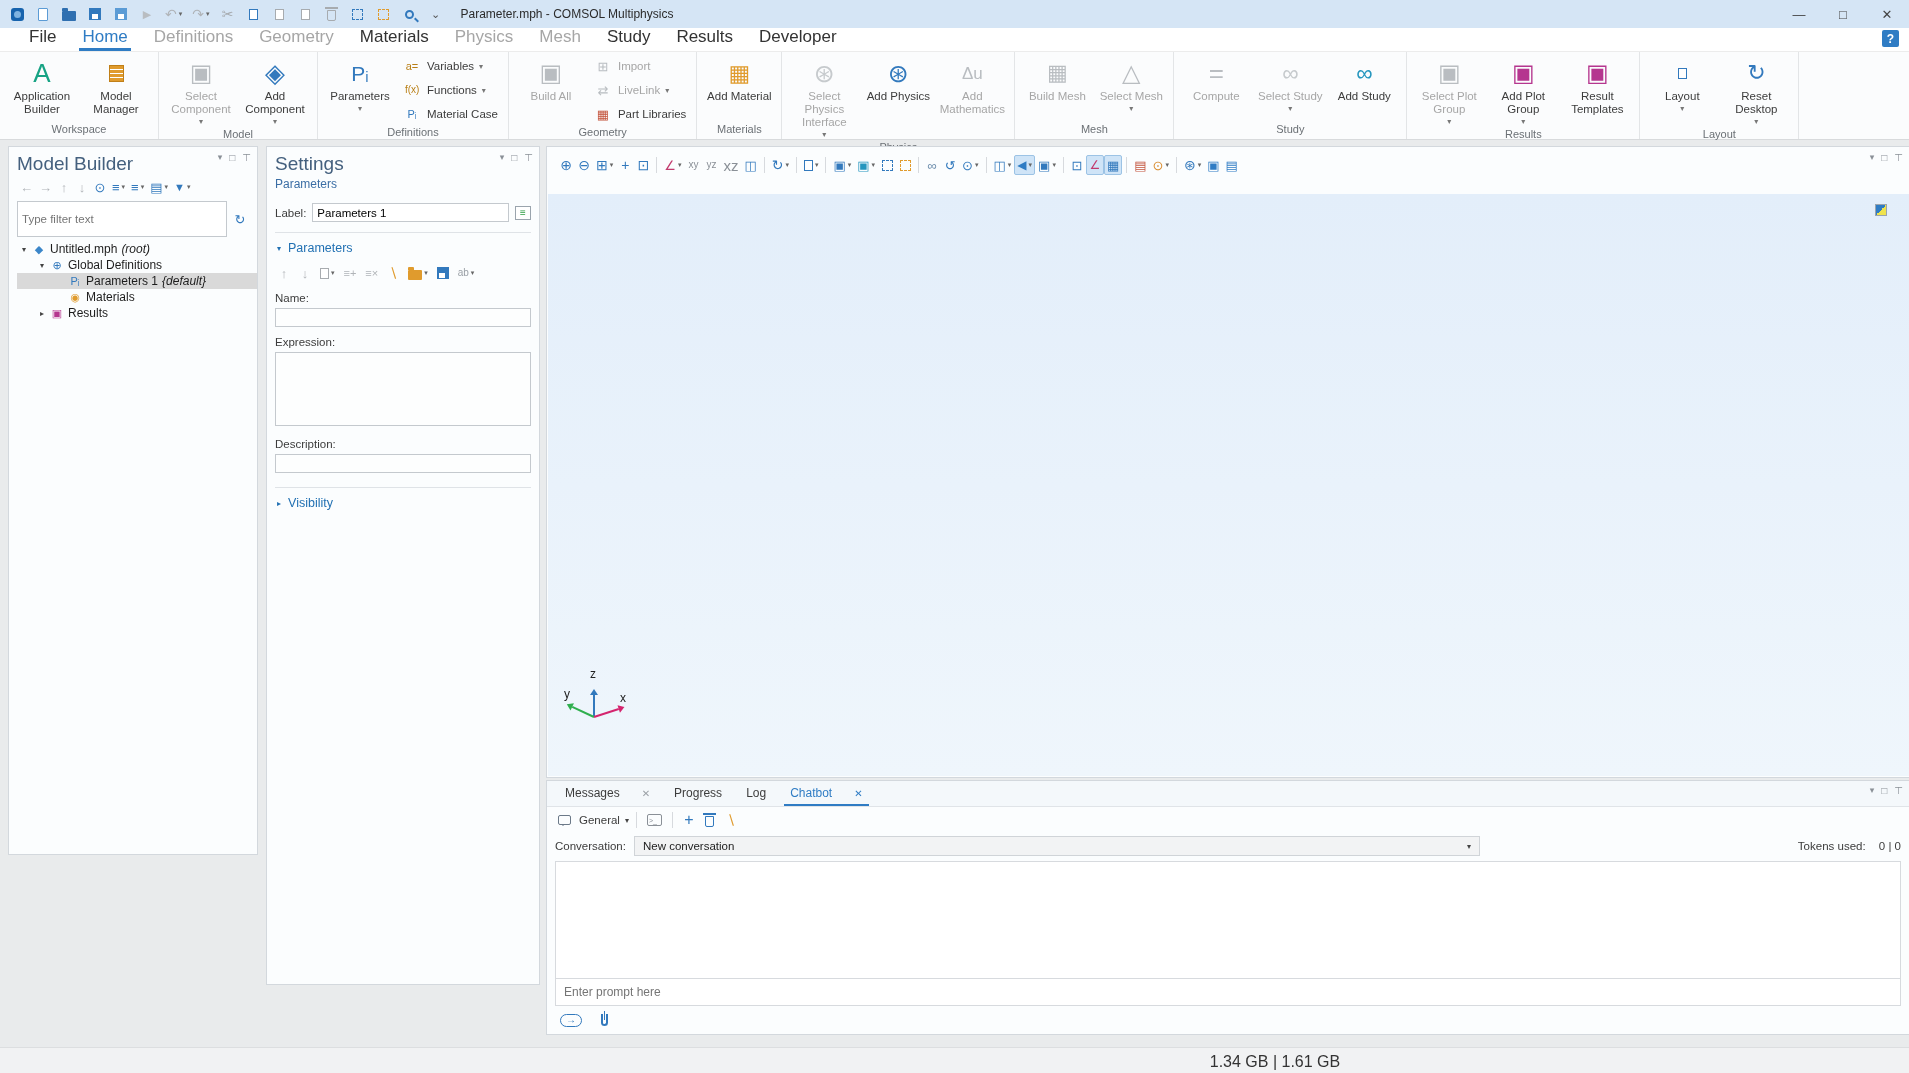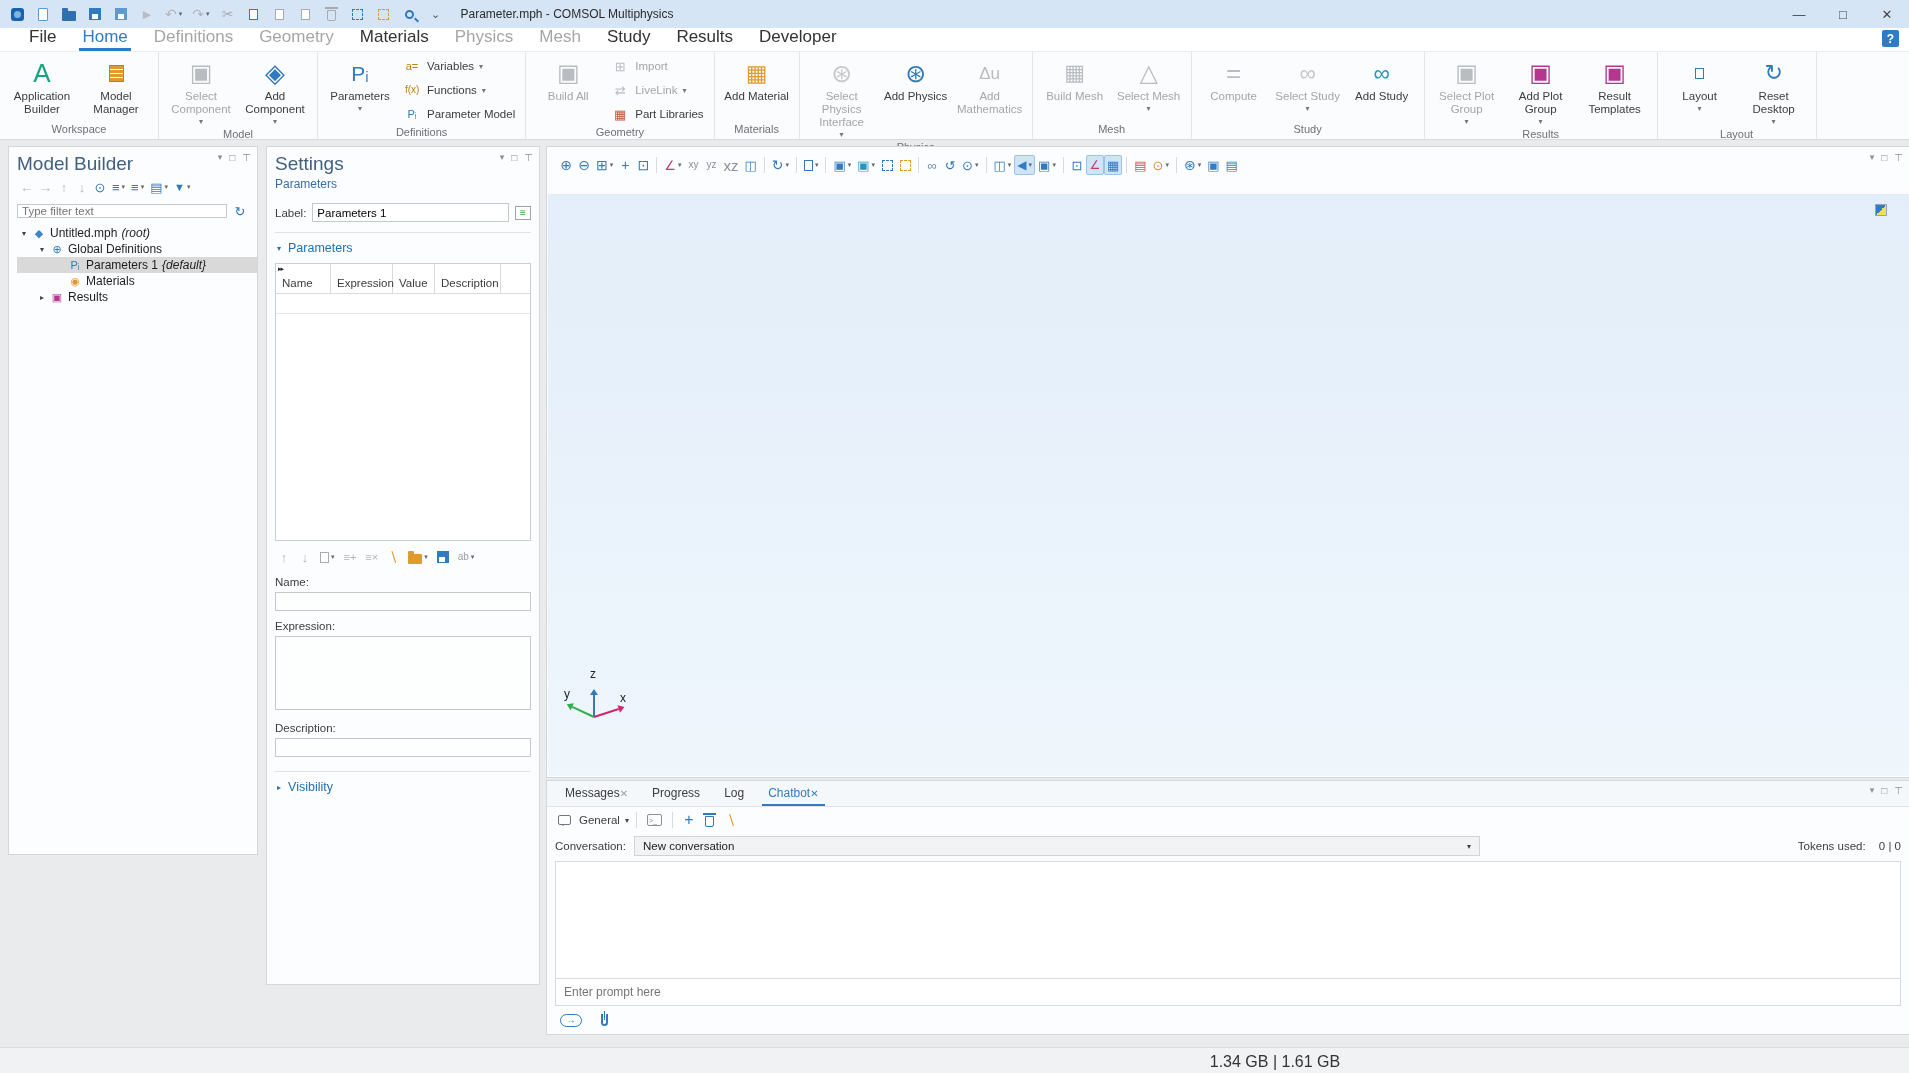--- a/index.html
+++ b/index.html
@@ -76,21 +76,21 @@
   
   .panel { position:absolute; background:#fbfdfe; border:1px solid #d3d8dd; }
   .panel-title { font-size:19px; color:#44607e; }
   .hdr-controls { position:absolute; right:6px; top:5px; display:flex; gap:7px; color:#8a9097; font-size:10px; }
   .hdr-controls span { cursor:default; }
 
   
   #model-builder { left:8px; top:146px; width:250px; height:709px; padding:6px 0 0 8px; }
   #mb-toolbar { display:flex; align-items:center; margin-top:2px; }
   #mb-filter-row { display:flex; align-items:center; margin:4px 8px 4px 0; gap:4px; }
-  #mb-filter { flex:1; height:14px; border:1px solid #c4c9ce; background:#fff; font-size:11.5px; padding:0 4px; color:#333; font-family:"Liberation Sans",sans-serif; }
+  #mb-filter { flex:1; height:36px; border:1px solid #c4c9ce; background:#fff; font-size:11.5px; padding:0 4px; color:#333; font-family:"Liberation Sans",sans-serif; }
   #mb-tree { margin-top:2px; font-size:12px; }
   .trow { display:flex; align-items:center; height:16px; white-space:nowrap; }
   .trow.selected { background:#d9d9d9; }
   .texp { width:14px; text-align:center; color:#444; font-size:8px; }
   .ticon { width:16px; text-align:center; font-size:11px; margin-right:3px; }
   .tlabel { color:#1d1d1d; }
   .tsuffix { font-style:italic; margin-left:4px; color:#1d1d1d; }
 
   
   #settings { left:266px; top:146px; width:274px; height:839px; padding:6px 0 0 8px; }
@@ -121,21 +121,21 @@
   
   #triad { position:absolute; left:18px; bottom:48px; width:60px; height:55px; }
   .axis { position:absolute; left:28px; bottom:10px; transform-origin:0 50%; height:2px; }
   .axis .shaft { position:absolute; left:0; top:0; height:2px; width:22px; }
   .axis .head { position:absolute; left:22px; top:-3px; border:4px solid transparent; border-right:none; }
   .axis-label { position:absolute; font-size:12px; color:#222; }
 
   
   #bottom-panel { left:546px; top:780px; width:1363px; height:255px; border-right:none; display:flex; flex-direction:column; }
   #bp-tabs { display:flex; align-items:flex-end; height:26px; background:#f4f8fb; border-bottom:1px solid #e0e4e8; padding-left:6px; position:relative; }
-  .bp-tab { display:flex; align-items:center; gap:0; padding:4px 12px 6px; font-size:12px; color:#3c3c3c; position:relative; }
+  .bp-tab { display:flex; align-items:center; gap:22px; padding:4px 12px 6px; font-size:12px; color:#3c3c3c; position:relative; }
   .bp-tab .tclose { font-size:10px; color:#9aa0a6; }
   .bp-tab.active { color:#2f7cc4; }
   .bp-tab.active .tclose { color:#2f7cc4; }
   .bp-tab.active::after { content:""; position:absolute; left:6px; right:6px; bottom:0; height:2px; background:#2f7cc4; }
   #bp-toolbar { display:flex; align-items:center; height:26px; padding-left:8px; gap:3px; }
   #bp-toolbar .gen-label { font-size:11.5px; color:#3c3c3c; margin:0 2px; }
   #conv-row { display:flex; align-items:center; height:26px; padding:0 8px; gap:8px; }
   #conv-row .clabel { font-size:11.5px; color:#3c3c3c; }
   #conv-select { flex:0 0 846px; height:20px; background:#f2f3f4; border:1px solid #d0d4d8; display:flex; align-items:center; justify-content:space-between; padding:0 8px; font-size:11.5px; color:#222; }
   #conv-select .sel-caret { font-size:8px; color:#444; }
@@ -300,21 +300,21 @@
             <span class="sicon"><span class="tbi" style="--ic: #b97f16;">
                 <span class="glyph" style="color: rgb(185, 127, 22); font-size: 10px;">f(x)</span>
               </span></span>
             <span>Functions</span>
             <span class="rcaret">▾</span>
           </div>
           <div class="rsitem">
             <span class="sicon"><span class="tbi" style="--ic: #3279bd;">
                 <span class="glyph" style="color: rgb(50, 121, 189); font-size: 11px;">Pᵢ</span>
               </span></span>
-            <span>Parameter Model</span>
+            <span>Material Case</span>
           </div>
         </div>
       </div>
       <div class="rgroup-label">Definitions</div>
     </div>
     <div class="rgroup">
       <div class="rgroup-body">
         <div class="rbtn disabled">
           <div class="ricon">
             <span class="tbi" style="--ic: #b9bdc1;">
@@ -587,31 +587,20 @@
     <div class="label-row">
       <label>Label:</label>
       <input id="label-input" value="Parameters 1" style="">
       <span class="shape-note"></span>
     </div>
     <hr class="sec-hr">
     <div class="section-head">
       <span class="chev">▾</span>
       <span>Parameters</span>
     </div>
-    <div class="ptable">
-      <span class="pcorner">▸▸</span>
-      <div class="ptable-head" id="ptable-head">
-          <div class="pcol" style="width: 55px;">Name</div>
-          <div class="pcol" style="width: 62px;">Expression</div>
-          <div class="pcol" style="width: 42px;">Value</div>
-          <div class="pcol" style="width: 66px;">Description</div>
-          <div class="pcol" style="flex: 1 1 0%; border-right: none;"></div>
-        </div>
-      <div class="prow-empty"></div>
-    </div>
     <div id="ptable-toolbar">
         <span class="tbi" style="--ic: #b0b4b8;">
           <span class="glyph" style="color: rgb(176, 180, 184); font-size: 13px;">↑</span>
         </span>
         <span class="tbi" style="--ic: #b0b4b8;">
           <span class="glyph" style="color: rgb(176, 180, 184); font-size: 13px;">↓</span>
         </span>
         <span class="tbi" style="--ic: #a7abaf;">
           <span class="shape-copy" style="--ic: #a7abaf;"></span>
           <span class="caret">▾</span>

